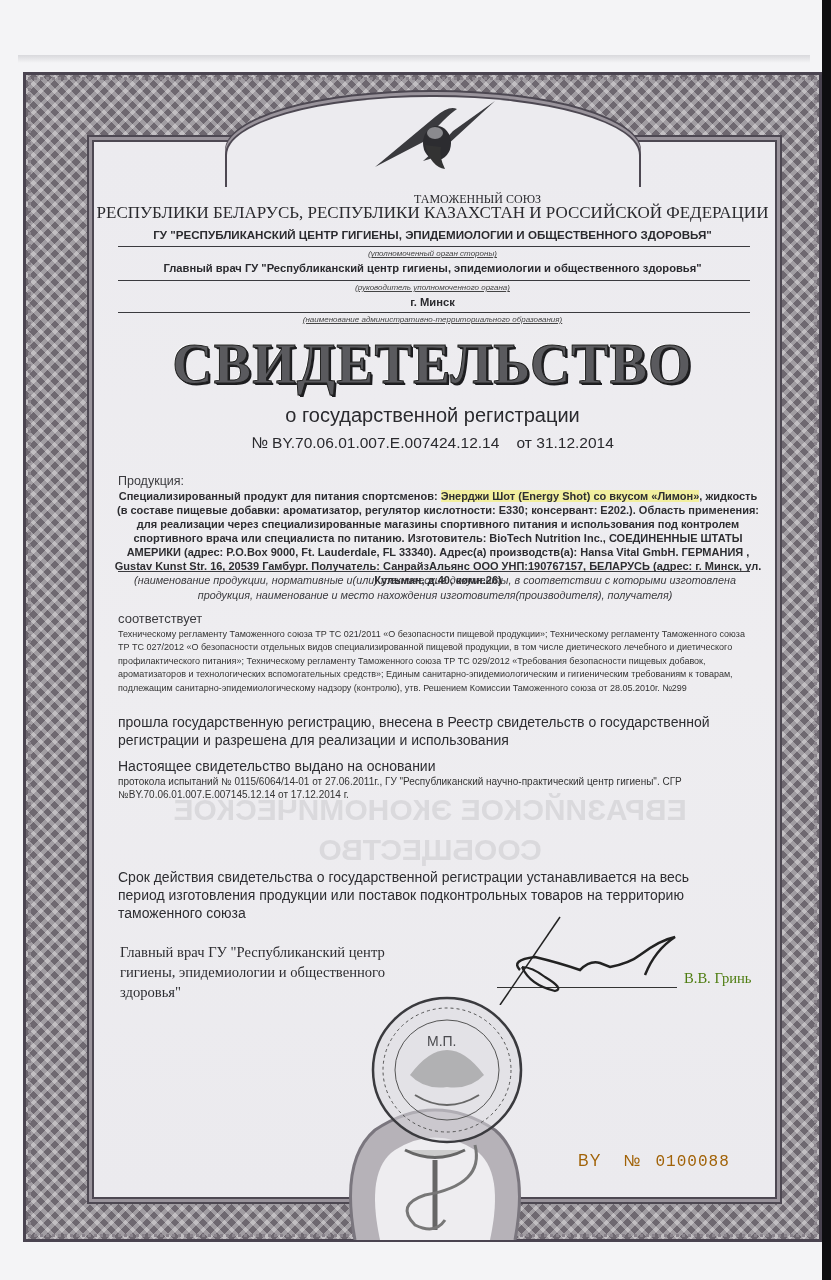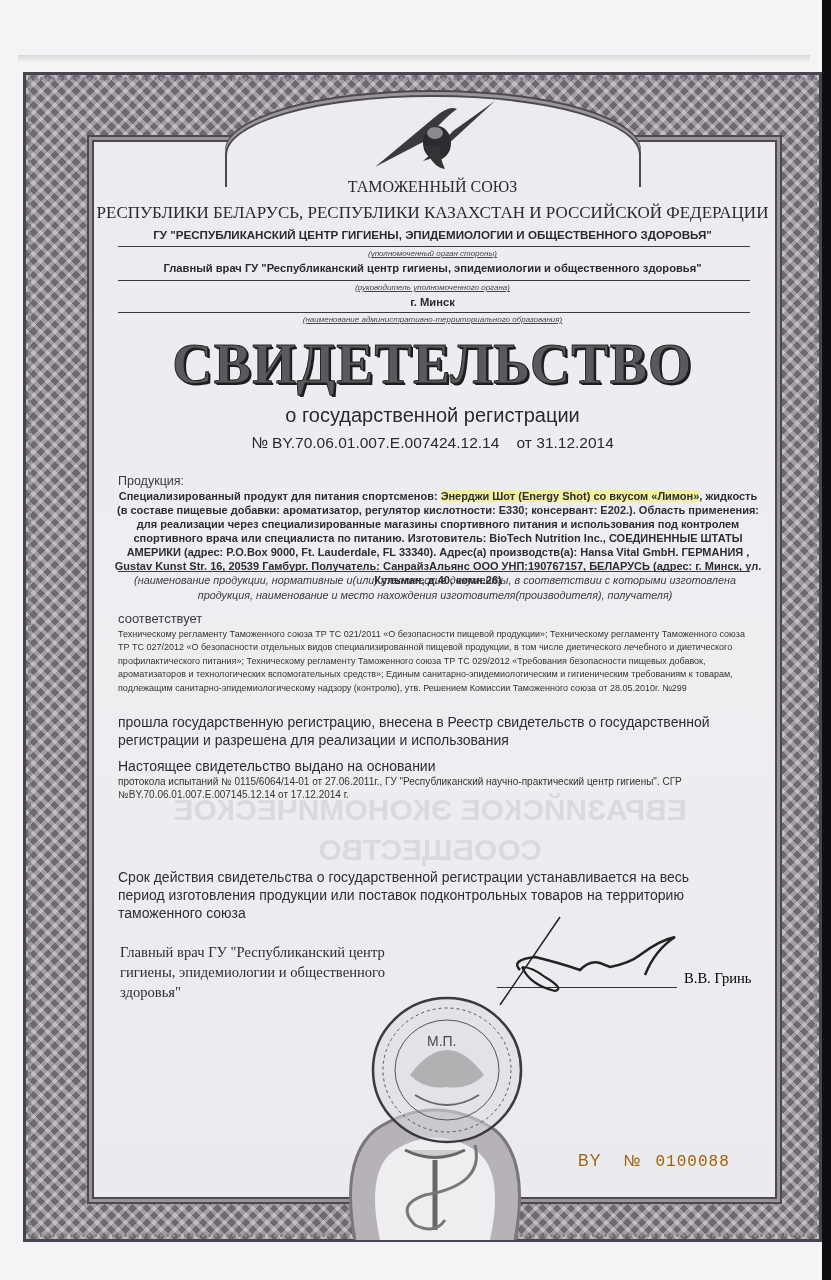--- a/index.html
+++ b/index.html
@@ -60,21 +60,21 @@
   .ital { font-style: italic; font-size: 10.8px; line-height: 15px; text-align: center; color: #3a3a3e; }
 
   .watermark {
     position: absolute; left: 150px; top: 790px; width: 560px; text-align: center;
     font-weight: bold; font-size: 30px; line-height: 40px; color: rgba(150,148,156,.22);
     transform: scaleX(-1);
   }
   .sign-text { position: absolute; left: 120px; top: 942px; width: 300px;
     font-family: "Liberation Serif", serif; font-size: 14.6px; line-height: 20px; color: #2d2d31; }
   .sign-line { position: absolute; left: 497px; top: 987px; width: 180px; height: 1px; background: #333; }
-  .signer { position: absolute; left: 684px; top: 970px; font-family: "Liberation Serif", serif; font-size: 14.6px; color: #000000; }
+  .signer { position: absolute; left: 684px; top: 970px; font-family: "Liberation Serif", serif; font-size: 14.6px; color: #4d7c0f; }
 
   .medallion { position: absolute; left: 335px; top: 1090px; width: 200px; height: 150px; }
   .stamp { position: absolute; left: 370px; top: 995px; width: 155px; height: 150px; }
   .mp { position: absolute; left: 427px; top: 1033px; font-size: 14px; color: #4a4a4e; }
 
   .serial { position: absolute; left: 578px; top: 1152px; font-size: 16px; letter-spacing: 1px; color: #a16207; }
   .serial .no { margin: 0 14px 0 22px; }
   .serial .num { font-family: "Liberation Mono", monospace; font-size: 16px; }
 </style>
 </head>
@@ -88,21 +88,21 @@
 <div class="frame-arch"></div>
 
 <svg class="emblem" viewBox="0 0 140 80">
   <path d="M10 72 L70 22 Q84 10 92 14 Q80 22 60 46 Z" fill="#3a3a3e"></path>
   <path d="M130 6 L80 52 Q70 64 58 66 Q70 56 88 36 Z" fill="#3a3a3e"></path>
   <ellipse cx="72" cy="48" rx="14" ry="17" fill="#2c2c30"></ellipse>
   <ellipse cx="70" cy="38" rx="8" ry="6" fill="#8a8a8e"></ellipse>
   <path d="M60 50 Q66 72 80 74 Q74 62 76 52 Z" fill="#333"></path>
 </svg>
 
-<div class="c serif" style="top:178px;font-size:16px;">ТАМОЖЕННЫЙ СОЮЗ</div>
+<div class="c serif" style="top:192px;font-size:12px;margin-left:45px;">ТАМОЖЕННЫЙ СОЮЗ</div>
 <div class="c serif" style="top:203px;font-size:17px;">РЕСПУБЛИКИ БЕЛАРУСЬ, РЕСПУБЛИКИ КАЗАХСТАН И РОССИЙСКОЙ ФЕДЕРАЦИИ</div>
 <div class="c" style="top:228px;font-size:11.6px;font-weight:bold;">ГУ "РЕСПУБЛИКАНСКИЙ ЦЕНТР ГИГИЕНЫ, ЭПИДЕМИОЛОГИИ И ОБЩЕСТВЕННОГО ЗДОРОВЬЯ"</div>
 <div class="rule" style="top:246px;"></div>
 <div class="c cap" style="top:249px;">(уполномоченный орган стороны)</div>
 <div class="c" style="top:262px;font-size:11.2px;font-weight:bold;">Главный врач ГУ "Республиканский центр гигиены, эпидемиологии и общественного здоровья"</div>
 <div class="rule" style="top:280px;"></div>
 <div class="c cap" style="top:283px;">(руководитель уполномоченного органа)</div>
 <div class="c" style="top:296px;font-size:11.2px;font-weight:bold;">г. Минск</div>
 <div class="rule" style="top:312px;"></div>
 <div class="c cap" style="top:315px;">(наименование административно-территориального образования)</div>

